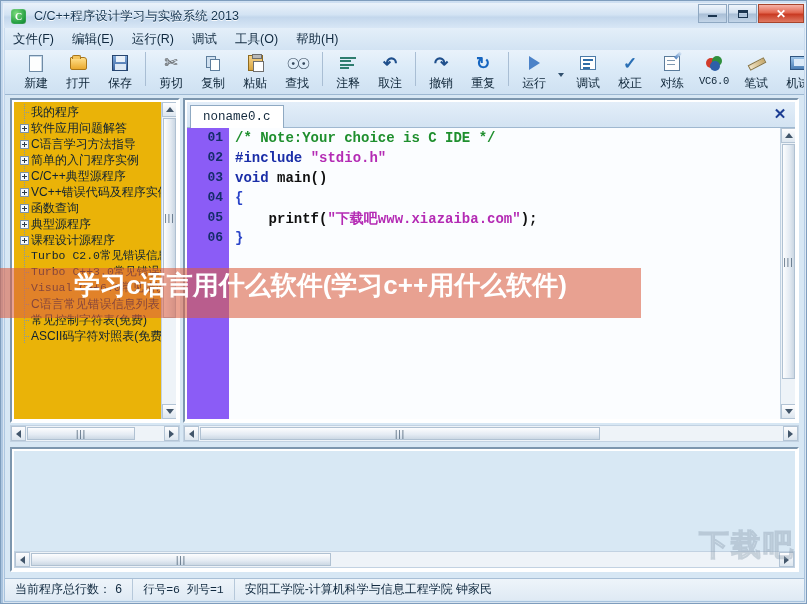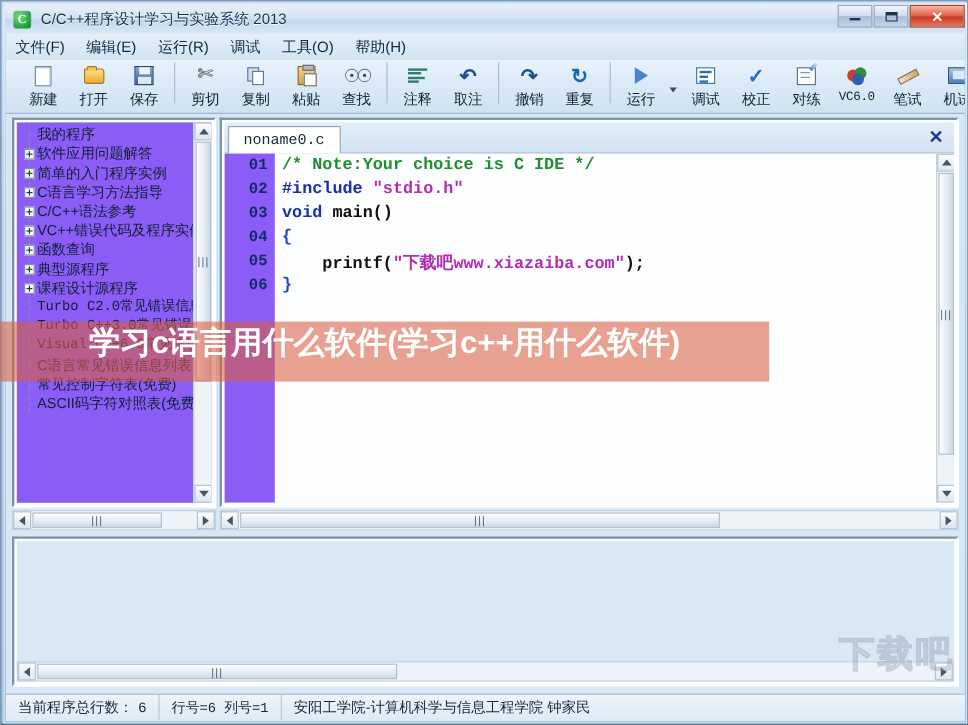--- a/index.html
+++ b/index.html
@@ -156,21 +156,21 @@
     border:2px solid; border-color:#7c96ae #ffffff #ffffff #7c96ae;
     background:#fff;
   }
 
   
   .tree-wrap {
     position:absolute; left:5px; top:3px; width:170px; height:325px;
   }
   .tree-inner {
     position:absolute; left:2px; top:2px; right:2px; bottom:2px;
-    background:#8b5cf6; overflow:hidden;padding-left:16px;
+    background:#eab308; overflow:hidden;padding-left:16px;
   }
   .tree {
     position:absolute; left:0; top:0; right:14px; bottom:0;
     padding:2px 0 0 4px; overflow:hidden;
   }
   .tnode {
     display:flex; align-items:center; height:16px; white-space:nowrap;
     font-size:12px; color:#0e2133; line-height:16px;
   }
   .tnode .tline {
@@ -514,33 +514,33 @@
             <div class="tnode">
                 <span class="tline">
                   <span class="plus"></span>
                 </span>
                 <span class="tlabel">软件应用问题解答</span>
               </div>
             <div class="tnode">
                 <span class="tline">
                   <span class="plus"></span>
                 </span>
-                <span class="tlabel">简单的入门程序实例</span>
+                <span class="tlabel">C语言学习方法指导</span>
               </div>
             <div class="tnode">
                 <span class="tline">
                   <span class="plus"></span>
                 </span>
-                <span class="tlabel">C语言学习方法指导</span>
+                <span class="tlabel">简单的入门程序实例</span>
               </div>
             <div class="tnode">
                 <span class="tline">
                   <span class="plus"></span>
                 </span>
-                <span class="tlabel">C/C++语法参考</span>
+                <span class="tlabel">C/C++典型源程序</span>
               </div>
             <div class="tnode">
                 <span class="tline">
                   <span class="plus"></span>
                 </span>
                 <span class="tlabel">VC++错误代码及程序实例</span>
               </div>
             <div class="tnode">
                 <span class="tline">
                   <span class="plus"></span>

